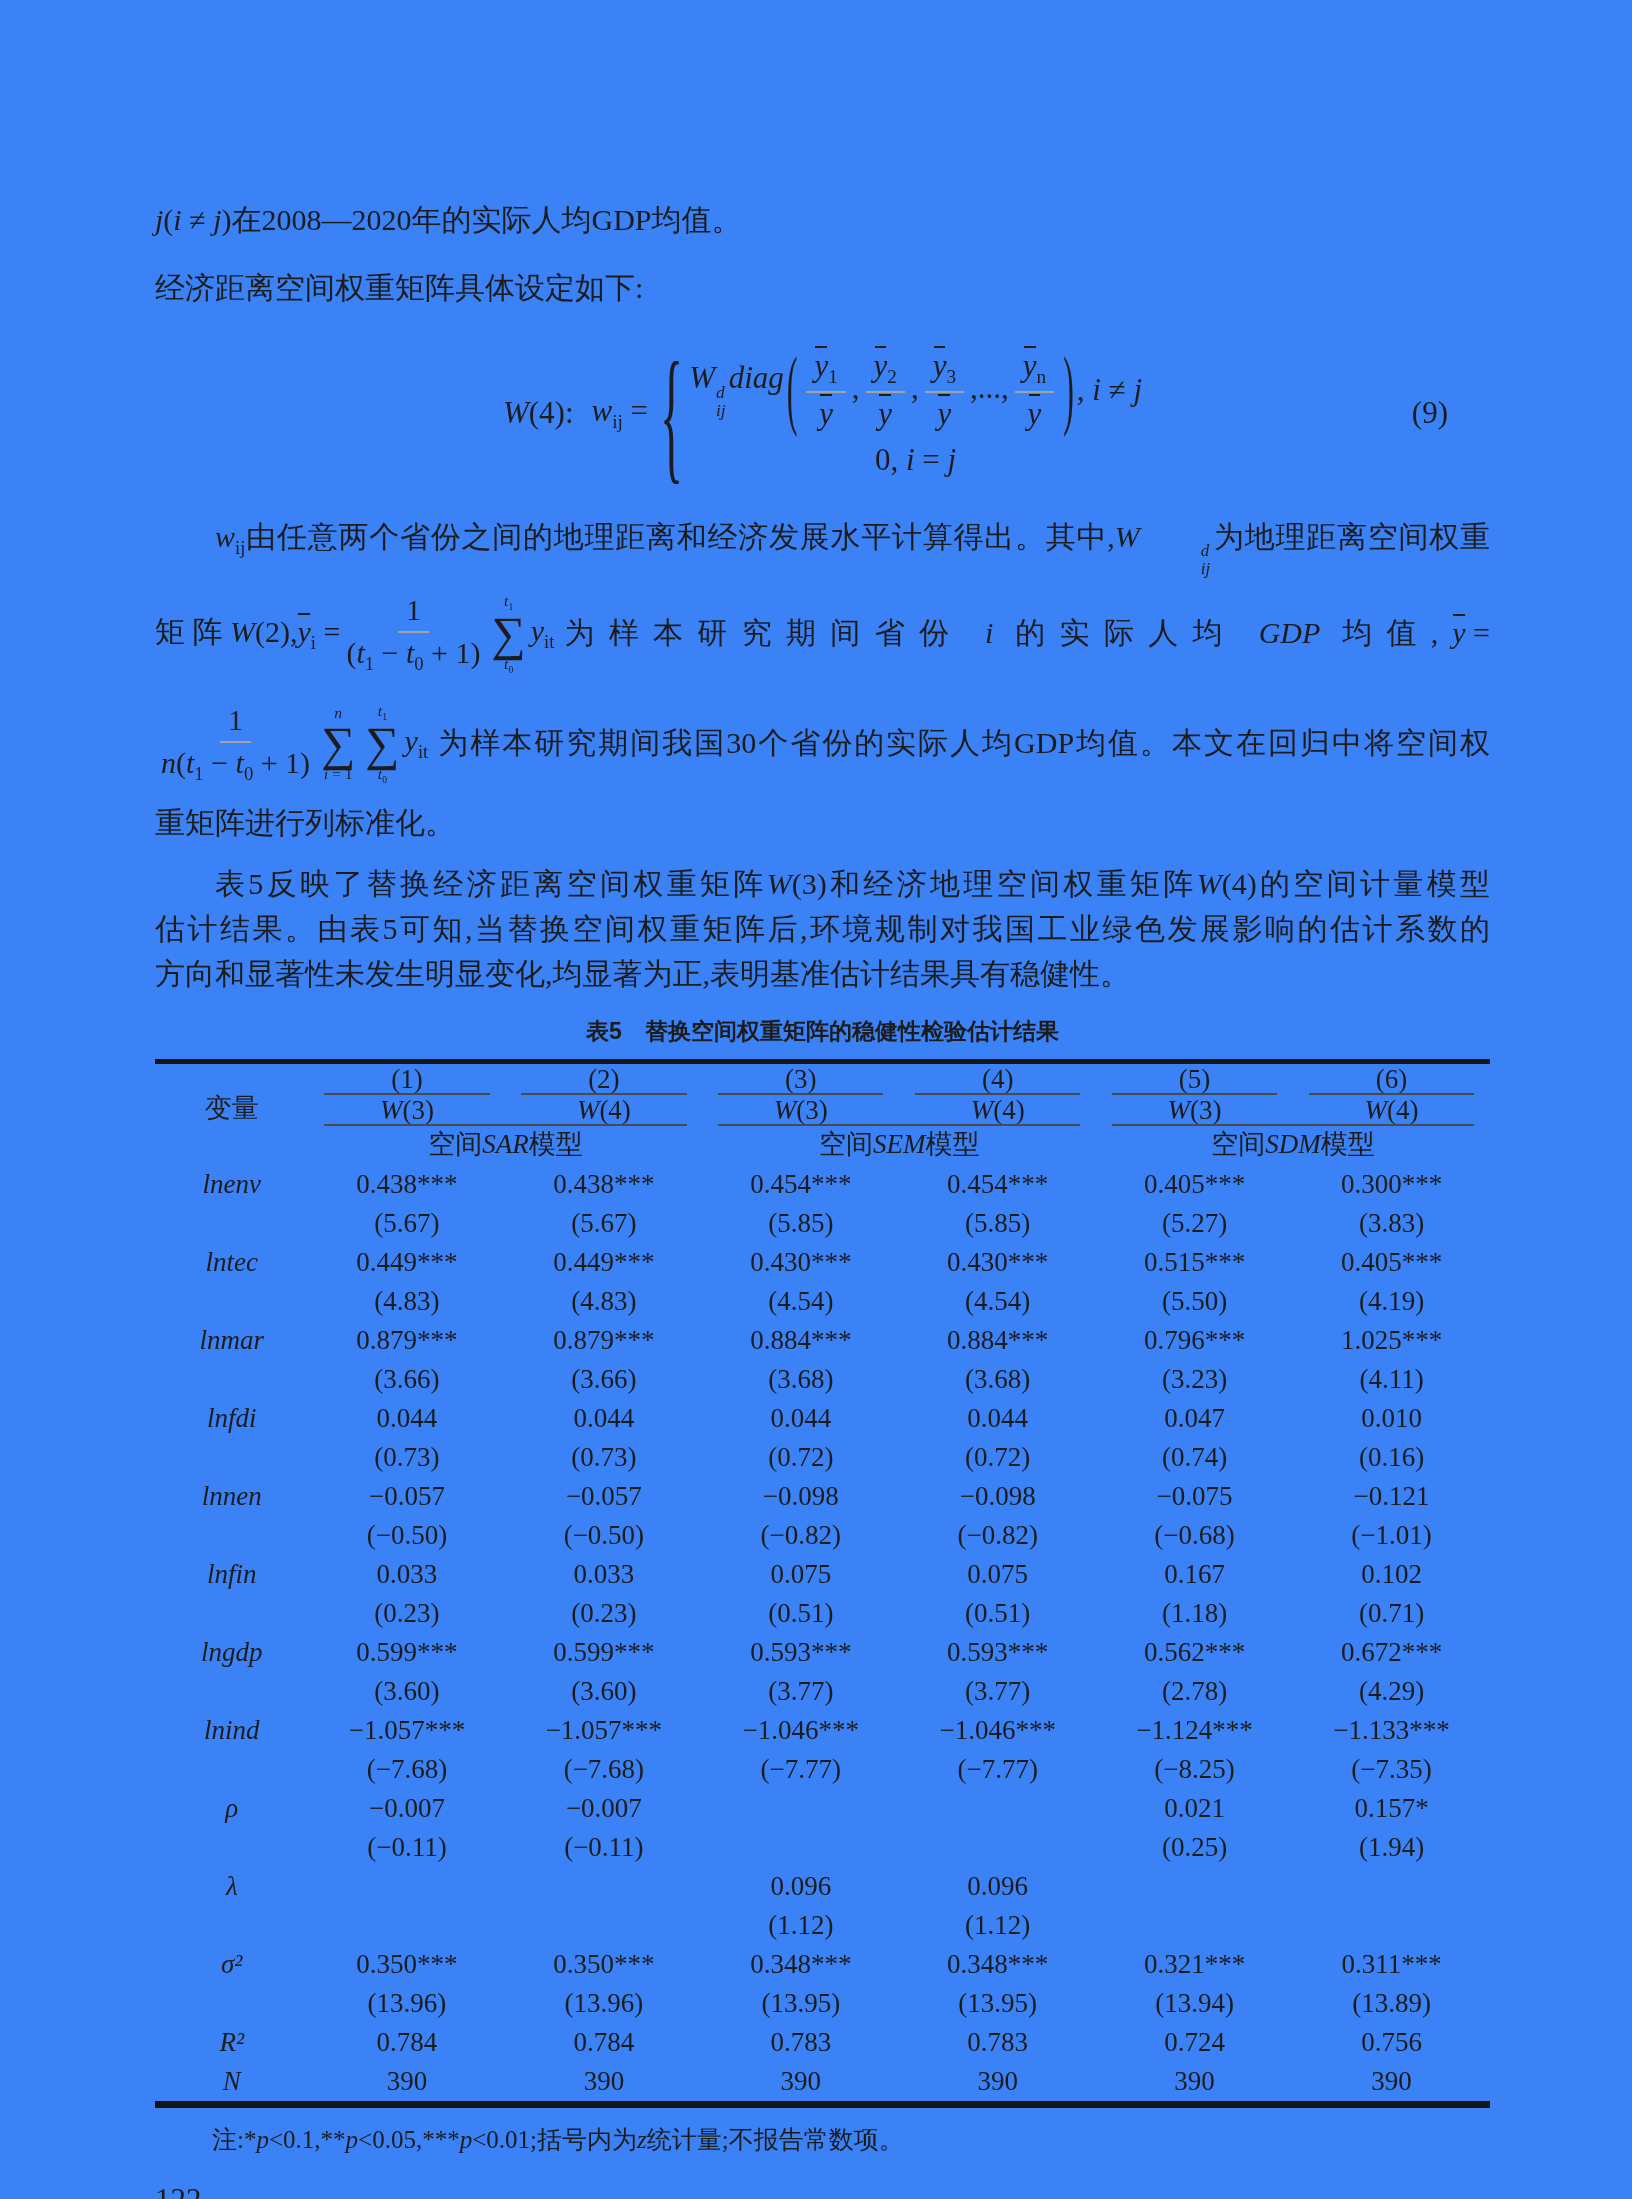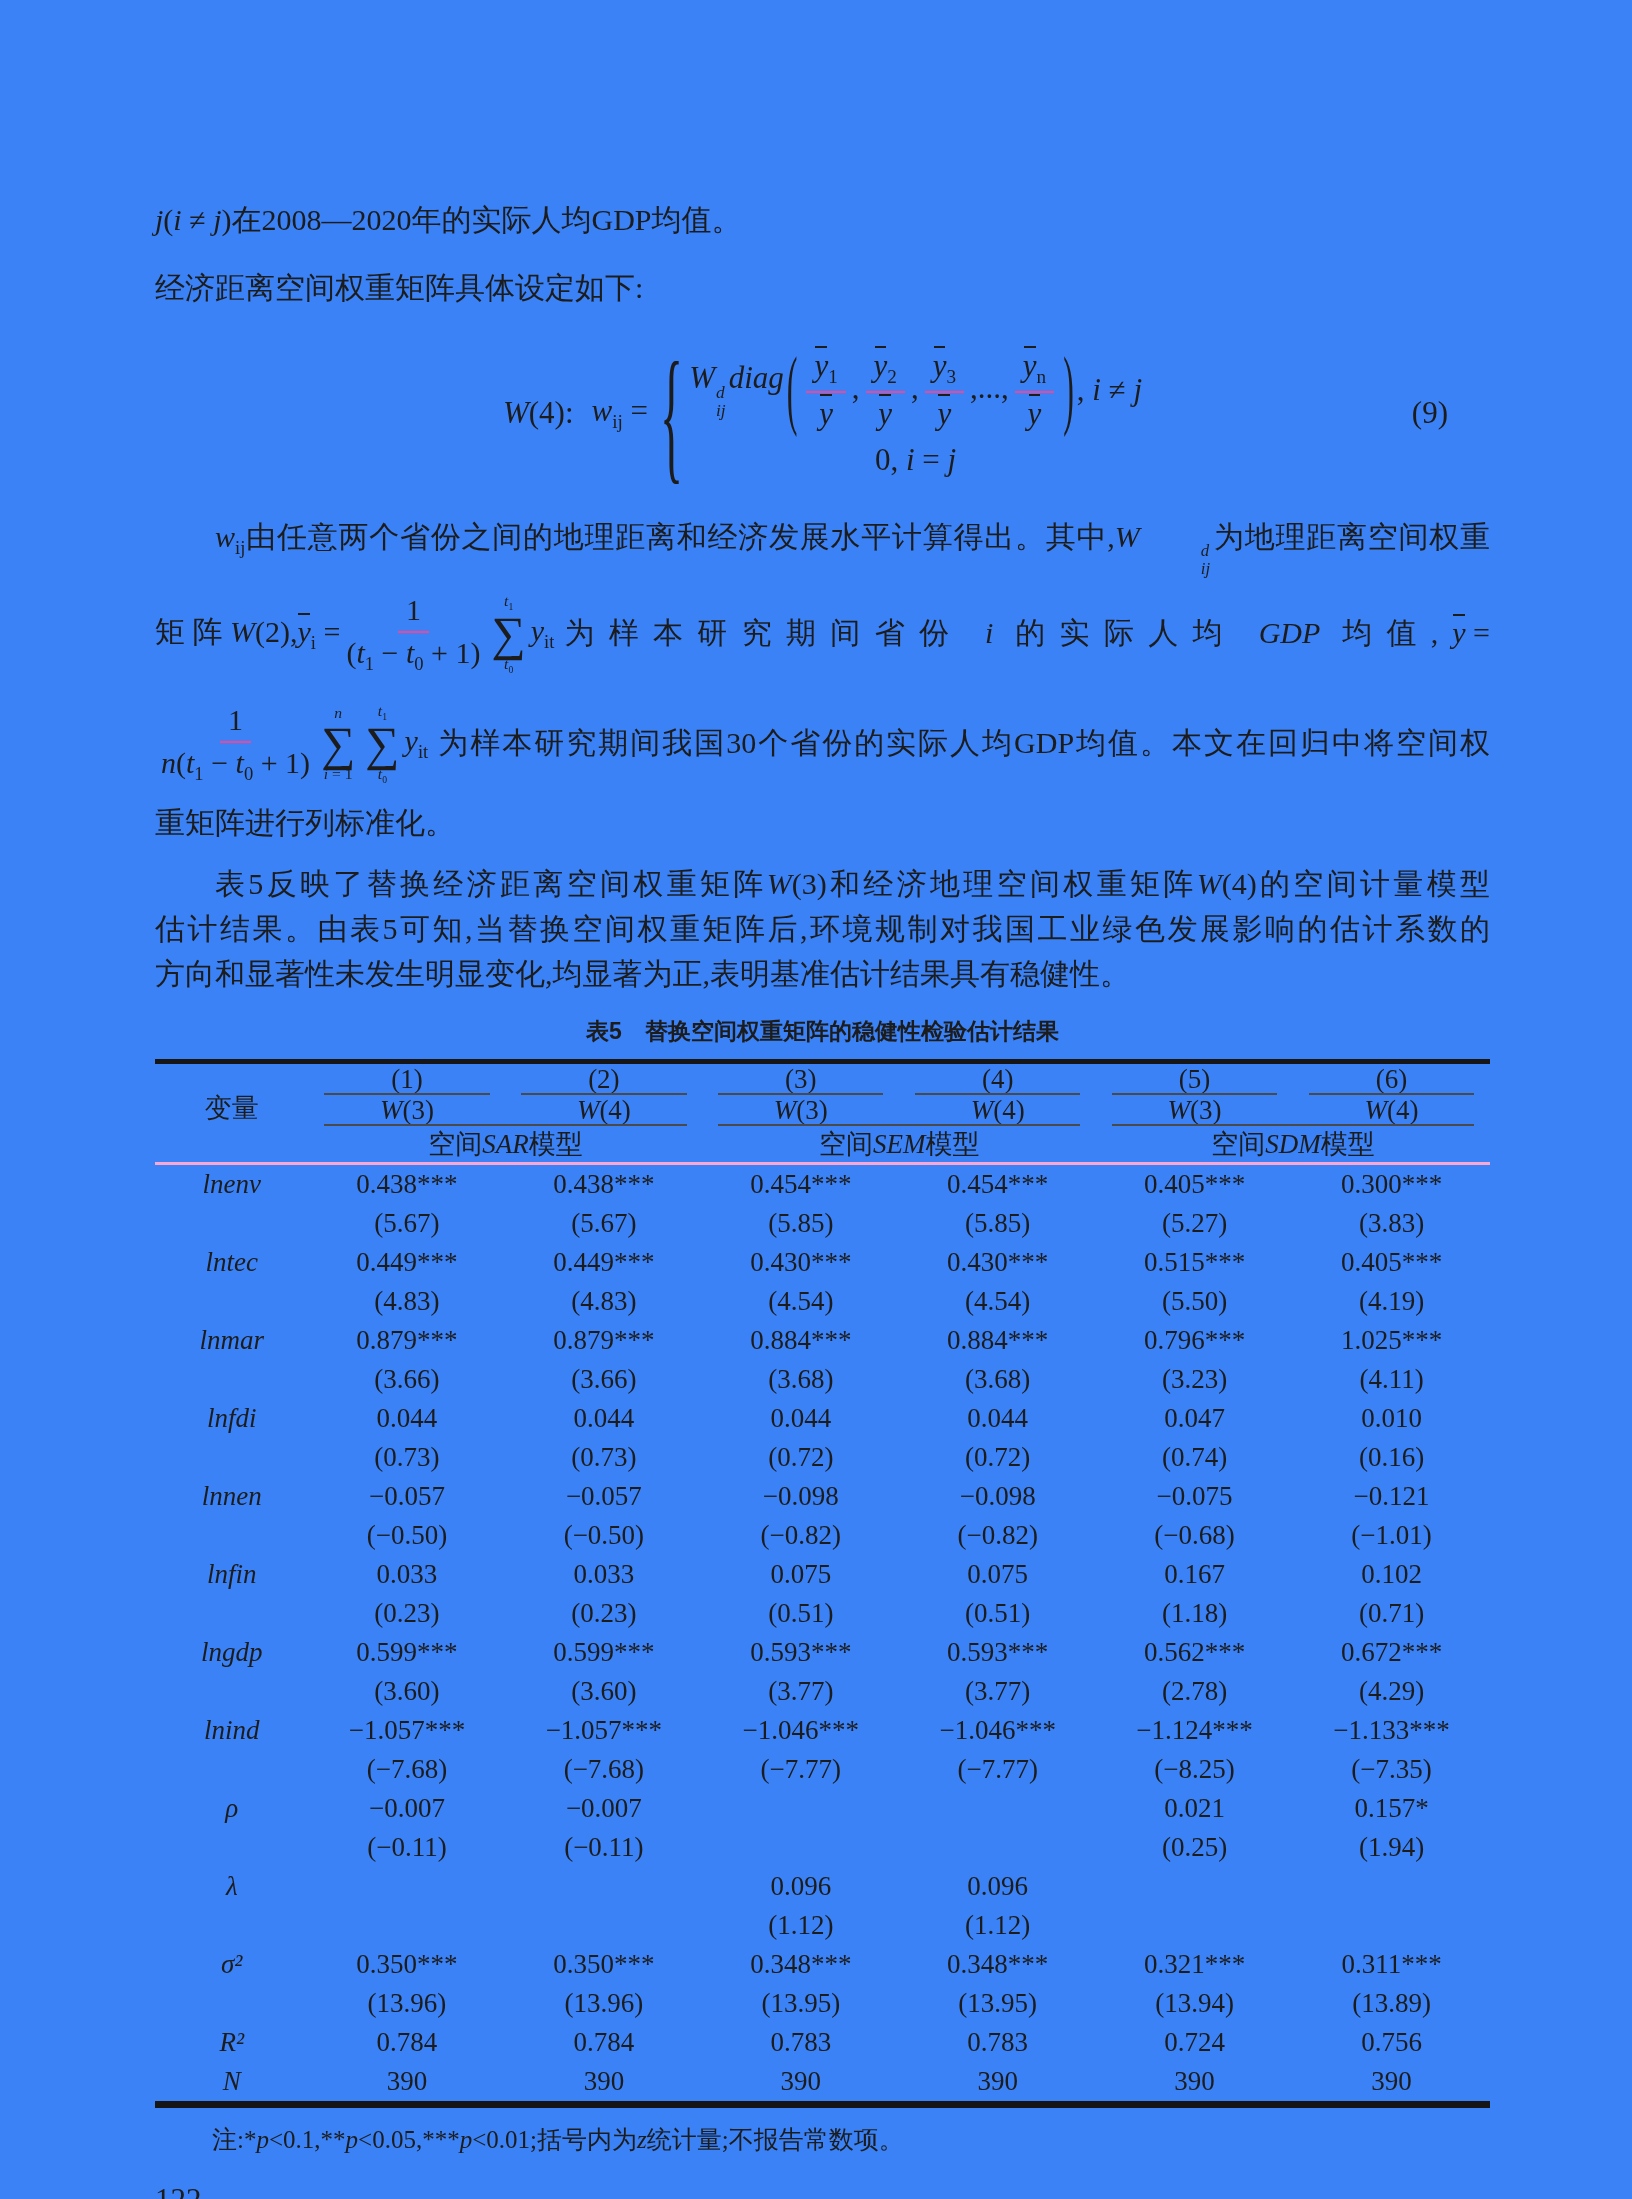--- a/index.html
+++ b/index.html
@@ -27,21 +27,21 @@
   .p5 .l { line-height:45px; }
   .p5 .l1 { text-indent:2em; text-align:justify; text-align-last:justify; }
   .p5 .l2 { text-align:justify; text-align-last:justify; }
 
   
   .ob { position:relative; display:inline-block; }
   .ob::before { content:''; position:absolute; top:-2px; left:1px; right:1px; border-top:2px solid #1c1c1c; }
   .ss { display:inline-flex; flex-direction:column; align-items:flex-start;
         font-size:0.56em; line-height:1.05; vertical-align:-0.55em; font-style:italic; margin:0 3px 0 1px; }
   .frac { display:inline-flex; flex-direction:column; align-items:center; line-height:1.15; margin:0 6px; }
-  .frac .fn { padding:0 8px 3px; border-bottom:2px solid #ec4899; text-align:left; }
+  .frac .fn { padding:0 8px 3px; border-bottom:2px solid #a3a3a3; text-align:left; }
   .frac .fd { padding-top:3px; text-align:center; }
   .sum { display:inline-flex; flex-direction:column; align-items:center; line-height:1; margin:7px 5px; }
   .sum .lim { font-size:0.52em; line-height:1.15; font-style:normal; }
   .sum .sig { font-size:1.6em; line-height:0.9; }
 
   
   .f9 { position:relative; margin-top:16px; height:176px; display:flex; align-items:center; justify-content:center; font-size:31px; }
   .f9-main { display:flex; align-items:center; }
   .f9-lhs { margin-right:18px; }
   .f9-wij { margin-right:6px; }
@@ -67,21 +67,21 @@
                   border-top:5px solid #161616; border-bottom:7px solid #161616;
                   font-size:27px; }
   table.results th, table.results td { font-weight:normal; text-align:center; padding:0; }
   thead .cnum { position:relative; padding:7px 0 11px; }
   thead .cnum::after { content:''; position:absolute; left:8%; right:8%; bottom:0; height:2px; background:#4a4a4a; }
   thead .wh { position:relative; padding:7px 0 11px; }
   thead .wh::after { content:''; position:absolute; left:0; right:0; bottom:0; height:2px; background:#4a4a4a; }
   thead .wh.ps::after { left:8%; }
   thead .wh.pe::after { right:8%; }
   thead .varhead { vertical-align:bottom; padding-bottom:14px; }
-  thead .mh, thead .mblank { padding:9px 0 11px; border-bottom:3px solid #f9a8d4; }
+  thead .mh, thead .mblank { padding:9px 0 11px; border-bottom:3px solid #3b82f6; }
   tbody th, tbody td { height:39px; vertical-align:middle; }
   tbody th { font-style:italic; }
 
   .note { margin-top:15px; padding-left:57px; font-size:25px; }
   .pagenum { margin-top:26px; font-size:31px; }
 </style>
 </head>
 <body>
 
 <div class="page">

